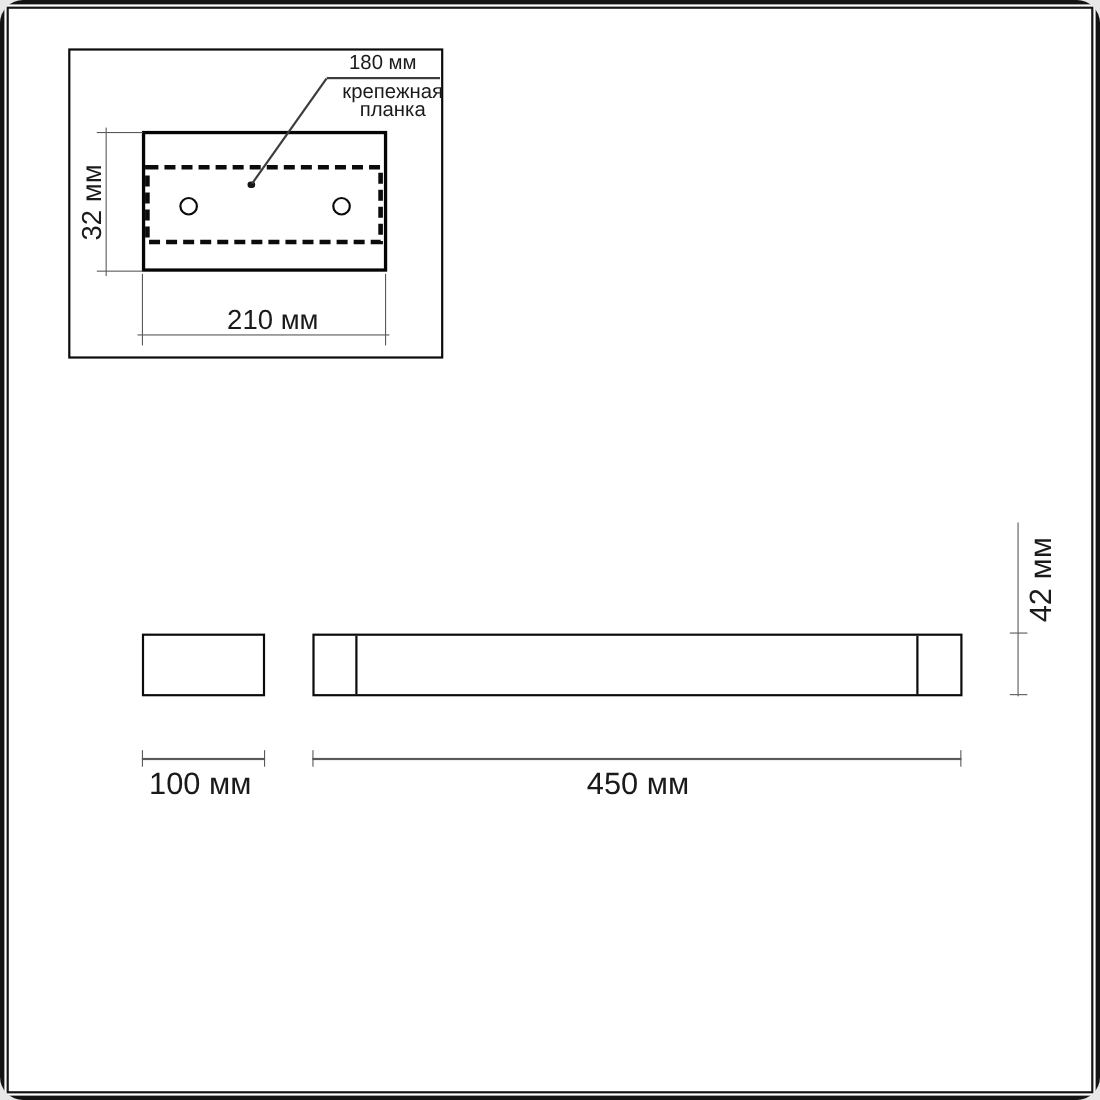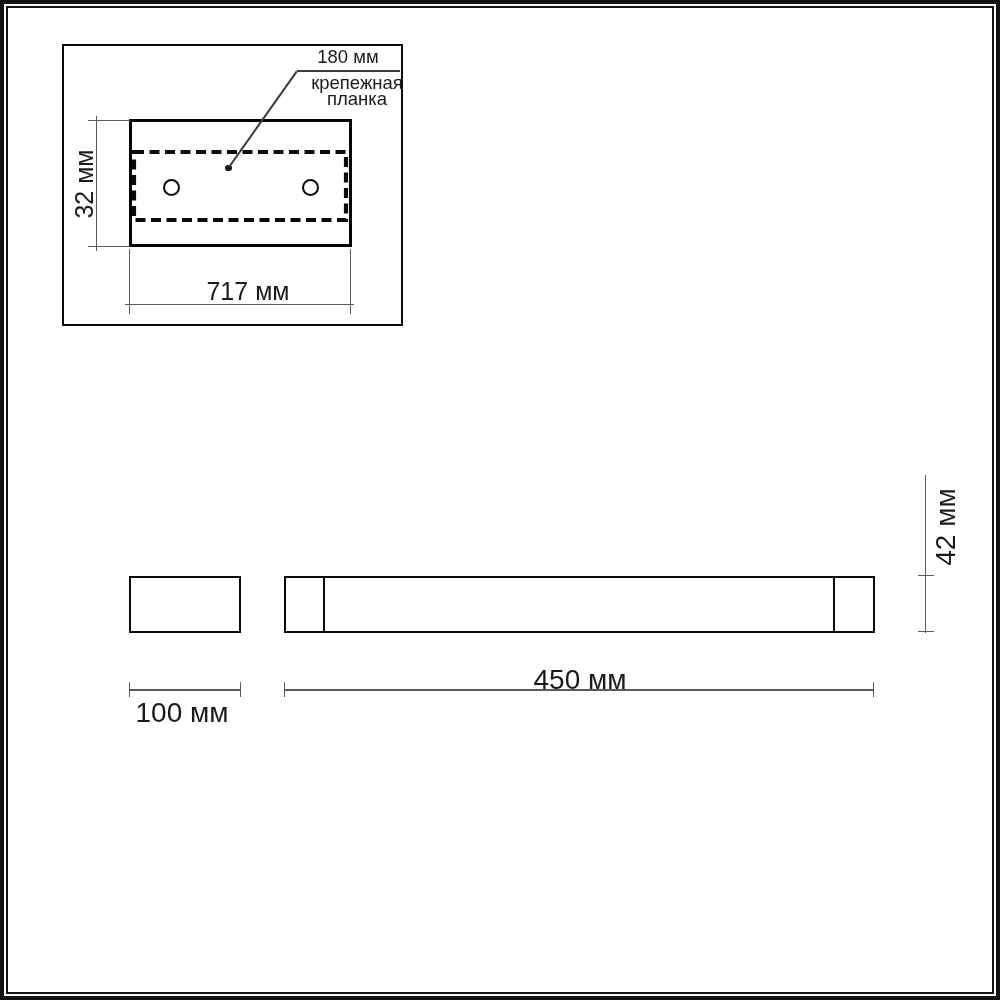--- a/index.html
+++ b/index.html
@@ -3,20 +3,21 @@
 <meta charset="utf-8">
 <style>
   html,body{margin:0;padding:0;background:#e8e8e8;}
   .stage{
     position:relative;
     width:1000px;height:1000px;
     background:#ffffff;
     overflow:hidden;
     font-family:"Liberation Sans", sans-serif;
     color:#1a1a1a;
+    border-radius:21px;
   }
   
   .frame-outer{position:absolute;inset:0;border:4px solid #141414;pointer-events:none;}
   .frame-inner{position:absolute;inset:6px;border:2px solid #141414;pointer-events:none;}
 
   
   .abs{position:absolute;}
   .box{position:absolute;background:#ffffff;box-sizing:border-box;}
   .ink{border:2.5px solid #0b0b0b;}
   .line{position:absolute;background:#5a5a5a;}
@@ -61,38 +62,38 @@
   </div>
 
   <div class="line" style="left:88px;top:119.6px;width:42px;height:1.4px;"></div>
   <div class="line" style="left:88px;top:245.6px;width:42px;height:1.4px;"></div>
   <div class="line" style="left:96px;top:116px;width:1.4px;height:135px;"></div>
   <div class="lbl lbl-dim rot" style="left:41px;top:171px;width:84px;height:26px;">32 мм</div>
 
   <div class="line" style="left:128.6px;top:249px;width:1.4px;height:65px;"></div>
   <div class="line" style="left:349.6px;top:249px;width:1.4px;height:65px;"></div>
   <div class="line" style="left:125px;top:303.6px;width:229px;height:1.4px;"></div>
-  <div class="lbl lbl-dim" style="left:137px;top:277px;width:222px;">717 мм</div>
+  <div class="lbl lbl-dim" style="left:137px;top:277px;width:222px;">210 мм</div>
 
   <div class="box ink" style="left:129px;top:576px;width:112px;height:57px;"></div>
 
   <div class="box ink" style="left:284px;top:576px;width:591px;height:57px;">
     <div class="divider" style="left:37px;"></div>
     <div class="divider" style="right:38px;"></div>
   </div>
 
   <div class="line" style="left:129px;top:689.3px;width:112px;height:1.4px;"></div>
   <div class="line" style="left:128.6px;top:682px;width:1.4px;height:15px;"></div>
   <div class="line" style="left:239.6px;top:682px;width:1.4px;height:15px;"></div>
   <div class="lbl lbl-dim-lg" style="left:112px;top:697px;width:140px;">100 мм</div>
 
   <div class="line" style="left:284px;top:689.3px;width:590px;height:1.4px;"></div>
   <div class="line" style="left:283.6px;top:682px;width:1.4px;height:15px;"></div>
   <div class="line" style="left:872.6px;top:682px;width:1.4px;height:15px;"></div>
-  <div class="lbl lbl-dim-lg" style="left:480px;top:664px;width:200px;">450 мм</div>
+  <div class="lbl lbl-dim-lg" style="left:480px;top:697px;width:200px;">450 мм</div>
 
   <div class="line" style="left:925px;top:475px;width:1.4px;height:158px;"></div>
   <div class="line" style="left:917.6px;top:574.6px;width:16px;height:1.4px;"></div>
   <div class="line" style="left:917.6px;top:631px;width:16px;height:1.4px;"></div>
   <div class="lbl lbl-dim-lg rot" style="left:889px;top:513px;width:110px;height:28px;">42 мм</div>
 
   <div class="frame-outer"></div>
   <div class="frame-inner"></div>
 </div>
 

